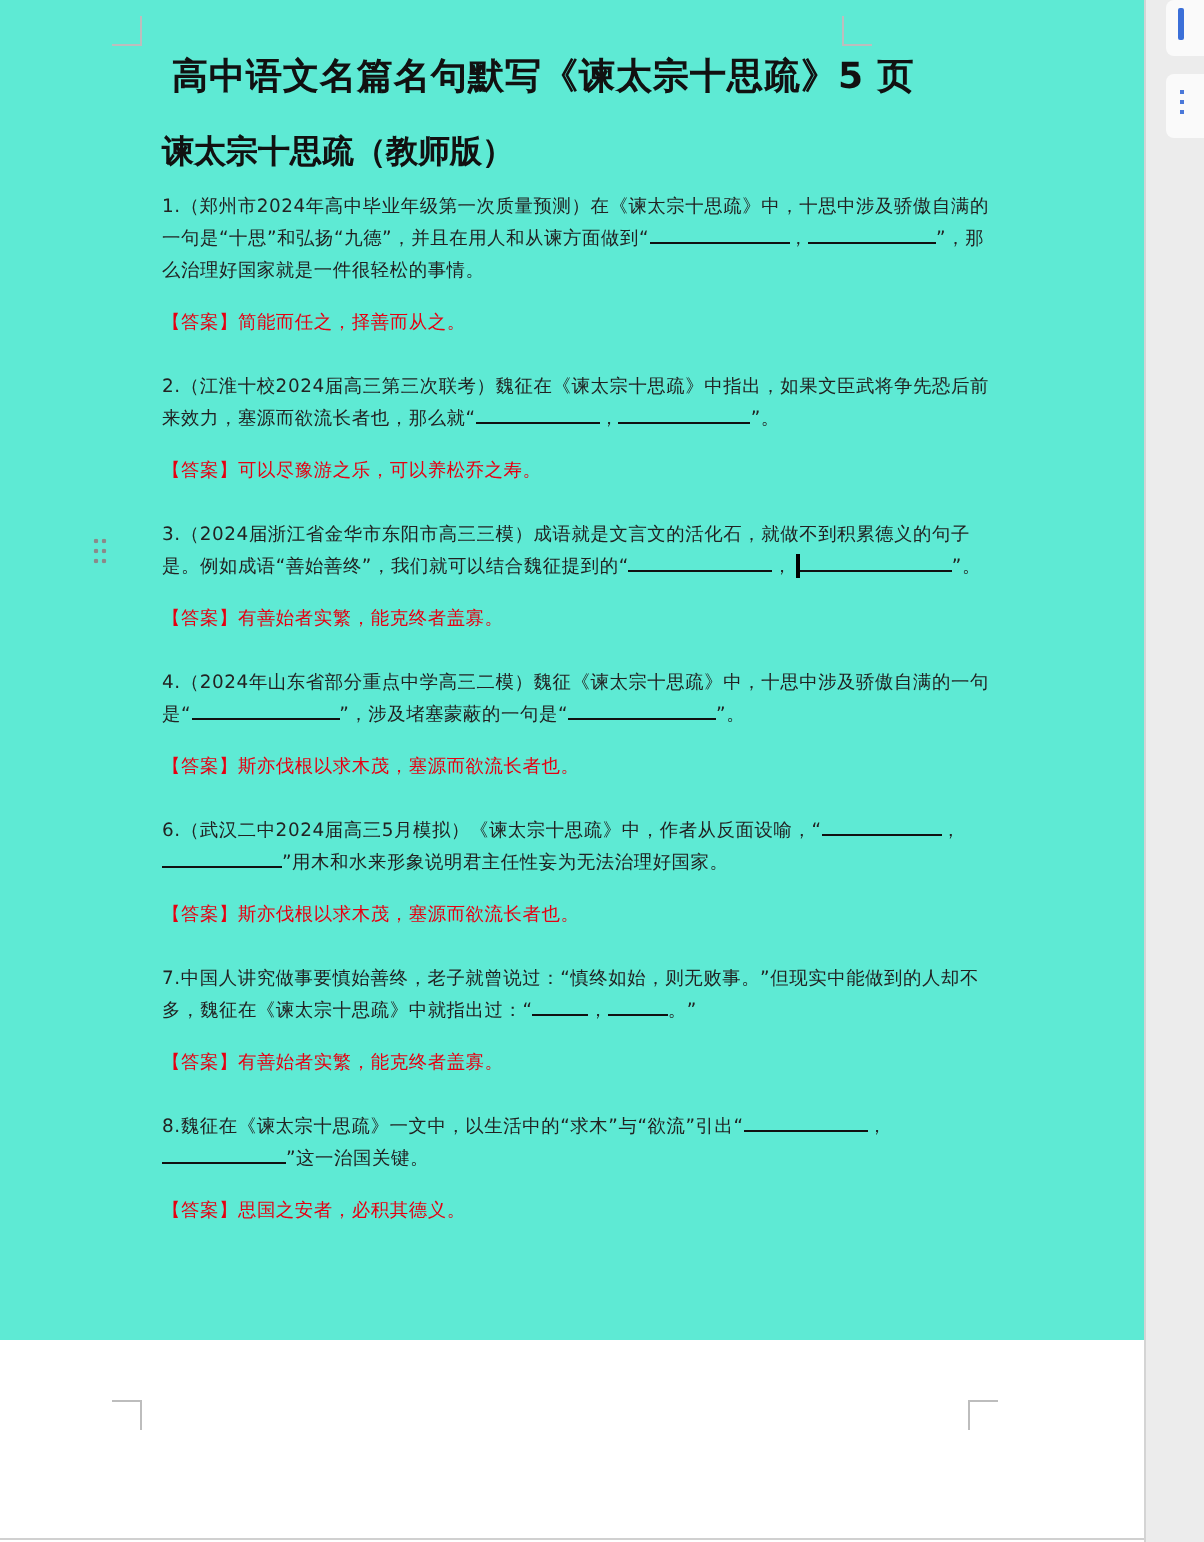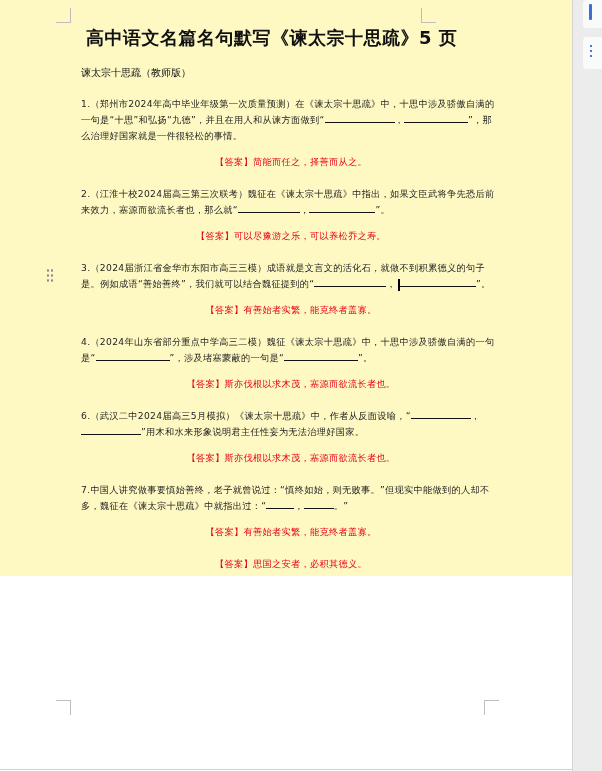--- a/index.html
+++ b/index.html
@@ -2,21 +2,21 @@
 <html><head>
 <meta charset="utf-8">
 <style>
   html, body { margin:0; padding:0; }
   body {
     width:602px; height:771px; overflow:hidden; position:relative;
     background:#ffffff;
     font-family:"DejaVu Sans", "Liberation Sans", sans-serif;
   }
   .page {
-    position:absolute; left:0; top:0; width:572px; height:576px; background:#fef9c3;
+    position:absolute; left:0; top:0; width:572px; height:670px; background:#5eead4;
   }
   .side-panel {
     position:absolute; left:572px; top:0; width:30px; height:771px;
     background:#ececec; border-left:1px solid #d4d4d4;
   }
   .side-btn {
     position:absolute; left:10px; width:20px; background:#fafafa; border-radius:4px 0 0 4px;
   }
   .side-btn.one { top:0; height:28px; }
   .side-btn.two { top:37px; height:32px; }
@@ -28,28 +28,28 @@
   .c-tr { left:421px; top:8px; border-left-width:1px; border-bottom-width:1px; }
   .c-bl { left:56px; top:700px; border-right-width:1px; border-top-width:1px; }
   .c-br { left:484px; top:700px; border-left-width:1px; border-top-width:1px; }
   .bottom-line { position:absolute; left:0; top:769px; width:572px; height:1px; background:#d0d0d0; }
 
   .title {
     position:absolute; left:86px; top:26px; font-size:18px; font-weight:bold; color:#111;
     letter-spacing:0.5px; white-space:nowrap;
   }
   .subtitle {
-    position:absolute; left:81px; top:66px; font-size:10px; font-weight:normal; color:#111; white-space:nowrap;
+    position:absolute; left:81px; top:66px; font-size:16px; font-weight:bold; color:#111; white-space:nowrap;
   }
   .content { position:absolute; left:81px; top:96px; width:420px; }
   .q {
     font-size:9.2px; line-height:16px; color:#222; margin:0; letter-spacing:0.3px;
   }
   .ans {
-    font-size:9.2px; line-height:16px; color:#e60012; margin:10px 0 16px 0; letter-spacing:0.3px;text-align:center;
+    font-size:9.2px; line-height:16px; color:#e60012; margin:10px 0 16px 0; letter-spacing:0.3px;
   }
   .blank { display:inline-block; border-bottom:1px solid #111; height:9px; vertical-align:baseline; }
   .drag-handle {
     position:absolute; left:46px; top:268px; width:8px; height:14px;
     background:
       radial-gradient(circle,#8a8a8a 1px,transparent 1.3px) 0 0/4px 5px;
   }
   .cursor { display:inline-block; width:2px; height:12px; background:#000; vertical-align:middle; margin-left:2px; }
 </style>
 </head>
@@ -92,20 +92,23 @@
     <p class="q">
       <span>6.</span><span>（武汉二中2024届高三5月模拟）《谏太宗十思疏》中，作者从反面设喻，“</span><span class="blank" style="width:60px"></span><span>，</span><span class="blank" style="width:60px"></span><span>”用木和水来形象说明君主任性妄为无法治理好国家。</span>
     </p>
     <p class="ans"><span>【答案】</span><span>斯亦伐根以求木茂，塞源而欲流长者也。</span></p>
 
     <p class="q">
       <span>7.</span><span>中国人讲究做事要慎始善终，老子就曾说过：“慎终如始，则无败事。”但现实中能做到的人却不多，魏征在《谏太宗十思疏》中就指出过：“</span><span class="blank" style="width:28px"></span><span>，</span><span class="blank" style="width:30px"></span><span>。”</span>
     </p>
     <p class="ans"><span>【答案】</span><span>有善始者实繁，能克终者盖寡。</span></p>
 
+    <p class="q">
+      <span>8.</span><span>魏征在《谏太宗十思疏》一文中，以生活中的“求木”与“欲流”引出“</span><span class="blank" style="width:62px"></span><span>，</span><span class="blank" style="width:62px"></span><span>”这一治国关键。</span>
+    </p>
     <p class="ans"><span>【答案】</span><span>思国之安者，必积其德义。</span></p>
   </div>
 
   <div class="bottom-line"></div>
 </div>
 
 <div class="side-panel">
   <div class="side-btn one">
     <span class="bar"></span>
   </div>

